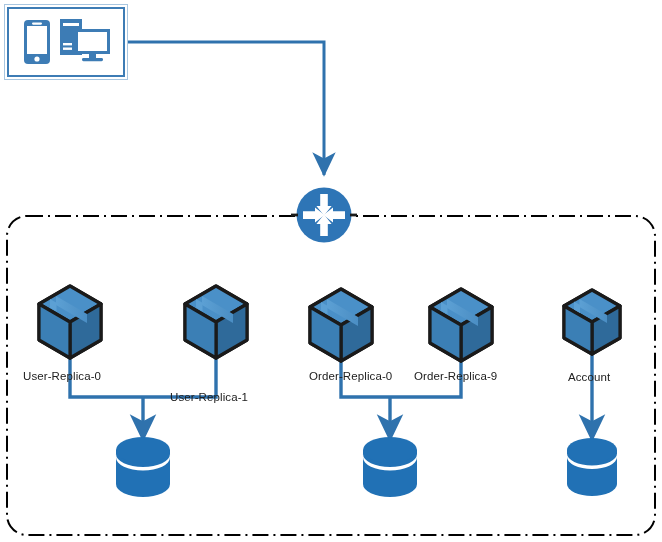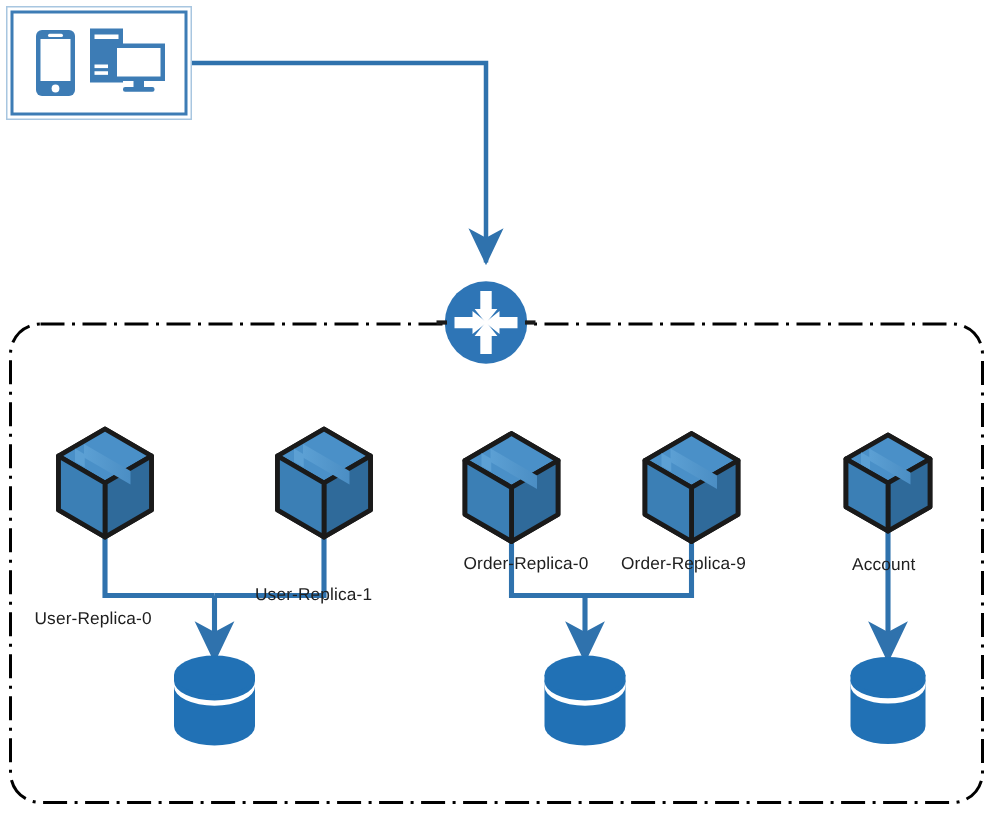--- a/index.html
+++ b/index.html
@@ -193,21 +193,21 @@
     </g>
 
     <g transform="translate(592,448)">
       <path d="M-25,2 L-25,36 A25,12 0 0 0 25,36 L25,2 Z" fill="#2171b5"></path>
       <ellipse cx="0" cy="6" rx="25" ry="12" fill="#2171b5"></ellipse>
       <path d="M-25,5.5 A25,12 0 0 0 25,5.5 L25,9 A25,12 0 0 1 -25,9 Z" fill="#ffffff"></path>
       <ellipse cx="0" cy="2" rx="25" ry="12" fill="#2171b5"></ellipse>
     </g>
   </svg>
 
-  <div class="node-label" style="left:23px; top:369px;margin-top:37px;">User-Replica-0</div>
+  <div class="node-label" style="left:23px; top:369px;">User-Replica-0</div>
 
   <div class="node-label" style="left:170px; top:366px;margin-top:24px;">User-Replica-1</div>
 
   <div class="node-label" style="left:309px; top:369px;">Order-Replica-0</div>
 
   <div class="node-label" style="left:414px; top:369px;">Order-Replica-9</div>
 
   <div class="node-label" style="left:568px; top:370px;">Account</div>
 
 </div>

